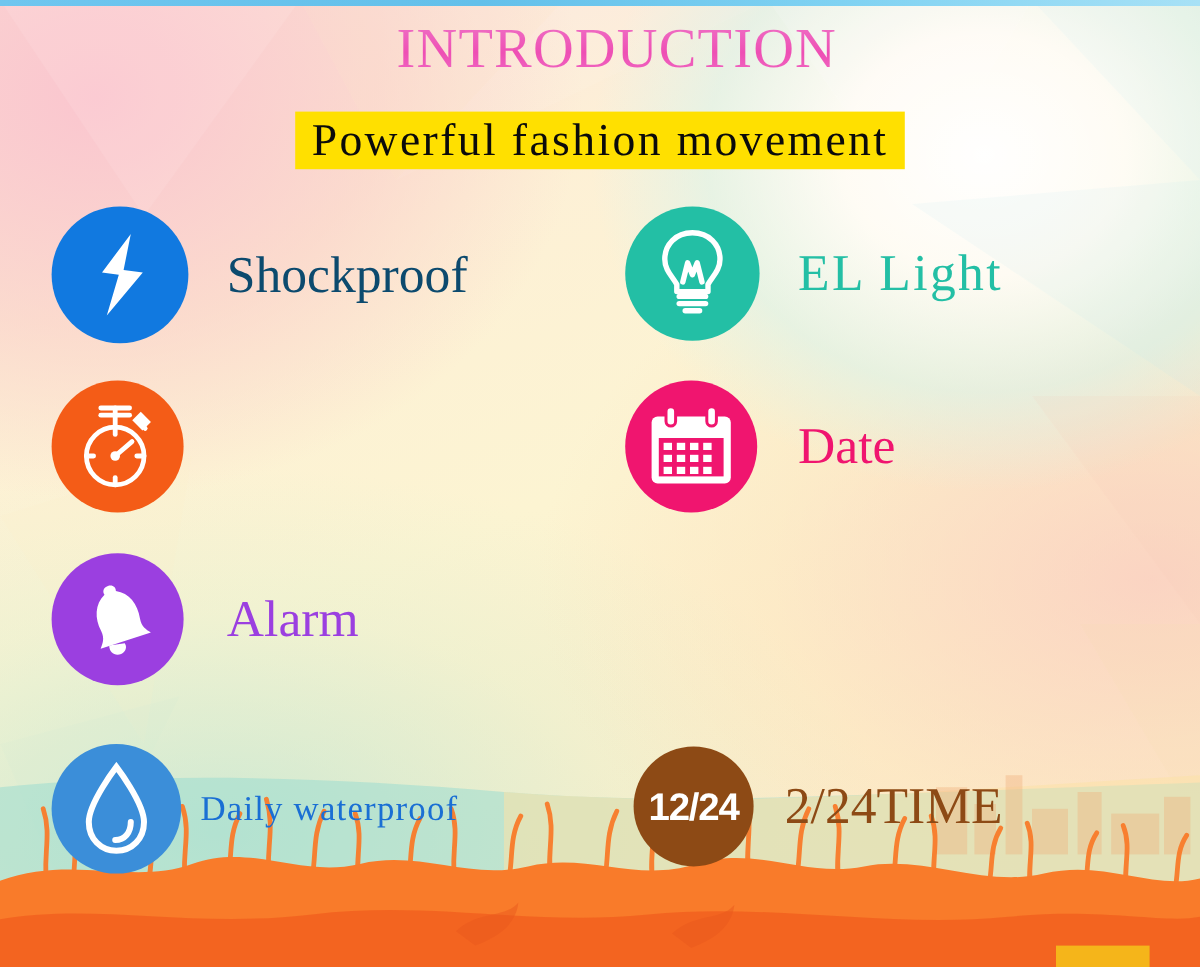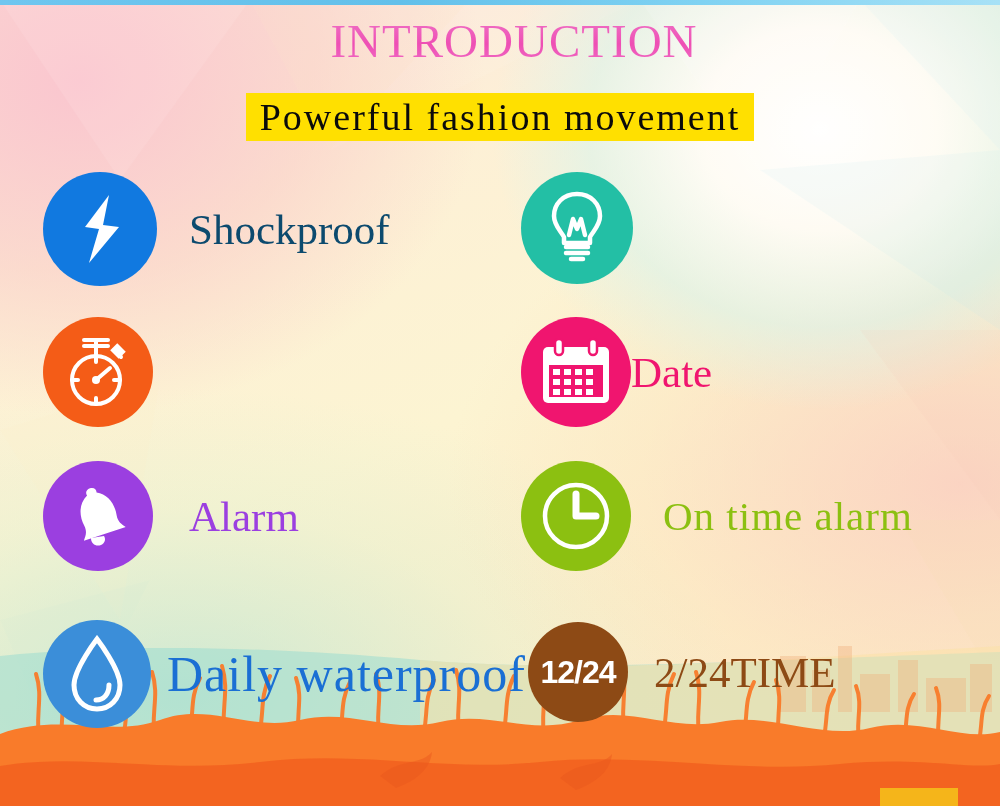--- a/index.html
+++ b/index.html
@@ -201,20 +201,21 @@
         <svg width="60" height="78" viewBox="0 0 60 78">
           <g fill="none" stroke="#ffffff" stroke-width="4.5" stroke-linecap="round" stroke-linejoin="round">
             <path d="M30 5 C16 5 7 15 7 27 C7 36 13 41 17 48 L17 54 L43 54 L43 48 C47 41 53 36 53 27 C53 15 44 5 30 5 Z"></path>
             <path d="M22 46 L26 30 L30 40 L34 30 L38 46"></path>
             <path d="M19 58 L41 58"></path>
             <path d="M19 64 L41 64"></path>
             <path d="M24 70 L36 70"></path>
           </g>
         </svg>
       </div>
+      <span class="feature-label" style="color:#23bfa5;font-size:43px;margin-left:32px;letter-spacing:2px;">EL Light</span>
     </div>
 
     <div class="feature col-left row-2">
       <div class="icon-circle" style="width:110px;height:110px;background:#f45c17;">
         <svg width="72" height="76" viewBox="0 0 72 76">
           <g fill="none" stroke="#ffffff" stroke-width="4" stroke-linecap="round">
             <circle cx="34" cy="46" r="24"></circle>
             <path d="M34 6 L34 22"></path>
             <path d="M22 6 L46 6"></path>
             <path d="M22 12 L46 12"></path>
@@ -247,53 +248,44 @@
               <rect x="25" y="42" width="7" height="6"></rect>
             <rect x="36" y="42" width="7" height="6"></rect>
               <rect x="47" y="42" width="7" height="6"></rect>
             <rect x="14" y="52" width="7" height="6"></rect>
               <rect x="25" y="52" width="7" height="6"></rect>
             <rect x="36" y="52" width="7" height="6"></rect>
               <rect x="47" y="52" width="7" height="6"></rect>
           </g>
         </svg>
       </div>
-      <span class="feature-label" style="color:#f0156f;font-size:43px;">Date</span>
+      <span class="feature-label" style="color:#f0156f;font-size:43px;margin-left:34px;">Date</span>
     </div>
 
     <div class="feature col-left row-3">
       <div class="icon-circle" style="width:110px;height:110px;background:#9b3fe0;">
         <svg width="70" height="70" viewBox="0 0 70 70">
           <g transform="rotate(-18 35 32)">
             <path d="M35 6 C31 6 29 9 30 12 C20 17 16 28 18 40 C19 47 16 50 13 54 L57 54 C54 50 51 47 52 40 C54 28 50 17 40 12 C41 9 39 6 35 6 Z" fill="#ffffff"></path>
           </g>
           <path d="M28 57 C28 63 33 66 38 64 C42 62 43 58 41 55 Z" fill="#ffffff"></path>
         </svg>
       </div>
       <span class="feature-label" style="color:#9b3fe0;font-size:43px;margin-left:36px;">Alarm</span>
     </div>
 
-    <div class="feature col-right row-3">
-      <div class="icon-circle" style="width:110px;height:110px;background:#8cc011;">
-        <svg width="80" height="80" viewBox="0 0 80 80">
-          <circle cx="40" cy="40" r="31" fill="none" stroke="#ffffff" stroke-width="4.5"></circle>
-          <path d="M40 18 L40 40 L60 40" fill="none" stroke="#ffffff" stroke-width="7" stroke-linecap="round" stroke-linejoin="round"></path>
-        </svg>
-      </div>
-      <span class="feature-label" style="color:#8cc011;font-size:41px;margin-left:32px;letter-spacing:1px;">On time alarm</span>
-    </div>
 
     <div class="feature col-left row-4">
       <div class="icon-circle" style="width:108px;height:108px;background:#3b8ed9;">
         <svg width="62" height="78" viewBox="0 0 62 78">
           <path d="M31 4 C31 4 8 34 8 50 C8 64 18 74 31 74 C44 74 54 64 54 50 C54 34 31 4 31 4 Z" fill="none" stroke="#ffffff" stroke-width="5"></path>
           <path d="M43 50 C43 59 38 65 30 65" fill="none" stroke="#ffffff" stroke-width="5" stroke-linecap="round"></path>
         </svg>
       </div>
-      <span class="feature-label" style="color:#1a6fd4;font-size:50px;margin-left:16px;letter-spacing:1px;">Daily waterproof</span>
+      <span class="feature-label" style="color:#1a6fd4;font-size:29px;margin-left:16px;letter-spacing:1px;">Daily waterproof</span>
     </div>
 
     <div class="feature col-right row-4" style="left:528px;top:622px;">
       <div class="icon-circle" style="width:100px;height:100px;background:#8d4a15;">
         <span class="badge-text" style="font-size:32px;">12/24</span>
       </div>
       <span class="feature-label" style="color:#8d4a15;font-size:43px;margin-left:26px;">2/24TIME</span>
     </div>
 
   </div>

